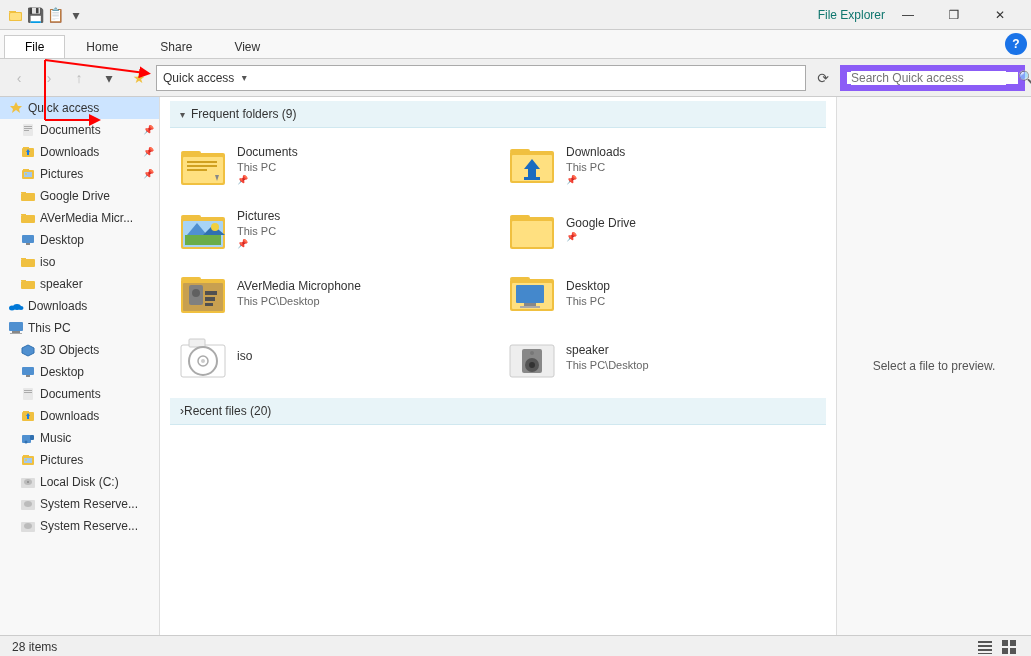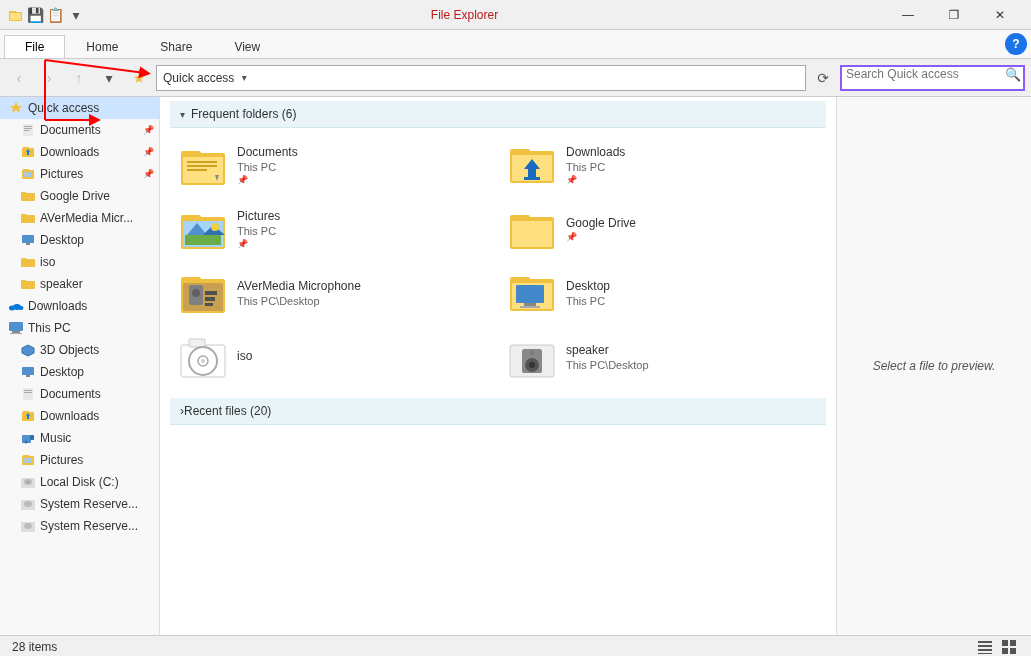--- a/index.html
+++ b/index.html
@@ -2,40 +2,40 @@
 <html><head>
   <meta charset="utf-8">
   <style>
     * { margin: 0; padding: 0; box-sizing: border-box; }
     body { width: 1031px; height: 656px; font-family: 'Segoe UI', Arial, sans-serif; font-size: 12px; background: #fff; overflow: hidden; user-select: none; }
 
     
     .title-bar { height: 30px; background: #f0f0f0; display: flex; align-items: center; padding: 0 8px; border-bottom: 1px solid #ccc; }
     .title-bar-icons { display: flex; align-items: center; gap: 4px; }
     .title-bar-icon { width: 16px; height: 16px; display: flex; align-items: center; justify-content: center; font-size: 14px; color: #555; }
-    .title-bar-title { flex: 1; text-align: center; font-size: 12px; color: #b91c1c; margin-left: -40px; }
+    .title-bar-title { flex: 1; text-align: right; font-size: 12px; color: #0f766e; margin-left: -40px; }
     .title-bar-controls { display: flex; gap: 0; margin-left: auto; }
     .title-btn { width: 46px; height: 30px; display: flex; align-items: center; justify-content: center; font-size: 12px; color: #333; cursor: pointer; }
 
     
     .ribbon { background: #f8f8f8; border-bottom: 1px solid #ccc; }
     .ribbon-tabs { display: flex; height: 28px; align-items: flex-end; padding: 0 4px; }
     .ribbon-tab { padding: 4px 20px; font-size: 12px; color: #333; cursor: pointer; border: 1px solid transparent; border-bottom: none; }
     .ribbon-tab.active { background: #fff; border-color: #ccc; color: #000; }
     .ribbon-help { margin-left: auto; width: 22px; height: 22px; background: #1a73e8; color: #fff; border-radius: 50%; display: flex; align-items: center; justify-content: center; font-size: 12px; font-weight: bold; cursor: pointer; margin-bottom: 3px; }
 
     
     .nav-bar { height: 38px; background: #f0f0f0; display: flex; align-items: center; padding: 0 6px; gap: 4px; border-bottom: 1px solid #ccc; }
     .nav-btn { width: 26px; height: 26px; display: flex; align-items: center; justify-content: center; color: #555; cursor: pointer; border: 1px solid transparent; border-radius: 2px; font-size: 14px; }
     .nav-btn.disabled { color: #bbb; cursor: default; }
     .star-icon { color: #f0c040; font-size: 14px; }
     .address-bar { flex: 1; height: 26px; background: #fff; border: 1px solid #aaa; display: flex; align-items: center; padding: 0 6px; font-size: 12px; color: #333; }
     .address-dropdown { width: 20px; display: flex; align-items: center; justify-content: center; color: #555; font-size: 10px; }
     .refresh-btn { width: 26px; height: 26px; display: flex; align-items: center; justify-content: center; color: #555; font-size: 14px; cursor: pointer; }
-    .search-box { width: 185px; height: 26px; background: #fff; border: 2px solid #8b5cf6; display: flex; align-items: flex-start; padding: 0 4px; gap: 4px; }
+    .search-box { width: 185px; height: 26px; background: #fff; border: 7px solid #8b5cf6; display: flex; align-items: center; padding: 0 4px; gap: 12px; }
     .search-box input { flex: 1; border: none; outline: none; font-size: 12px; color: #333; }
     .search-btn { color: #666; font-size: 13px; cursor: pointer; }
 
     
     .main { display: flex; height: calc(656px - 30px - 28px - 38px - 22px); }
 
     
     .sidebar { width: 160px; background: #f8f8f8; border-right: 1px solid #ddd; overflow-y: auto; flex-shrink: 0; }
     .sidebar::-webkit-scrollbar { width: 8px; }
     .sidebar::-webkit-scrollbar-track { background: #f0f0f0; }
@@ -64,21 +64,21 @@
     .folder-info { flex: 1; }
     .folder-name { font-size: 12px; color: #333; font-weight: 400; margin-bottom: 2px; }
     .folder-path { font-size: 11px; color: #666; }
     .folder-pin { font-size: 9px; color: #888; margin-top: 2px; }
 
     
     .recent-header { display: flex; align-items: center; padding: 6px 10px; font-size: 12px; color: #333; cursor: pointer; background: #e8f4f8; border-bottom: 1px solid #d0e8f0; margin: 4px 10px 0 10px; }
 
     
     .preview { width: 195px; background: #f8f8f8; border-left: 1px solid #ddd; display: flex; align-items: center; justify-content: center; flex-shrink: 0; }
-    .preview-text { font-size: 12px; color: #555; text-align: center; font-style: italic; }
+    .preview-text { font-size: 12px; color: #555; text-align: center; }
 
     
     .status-bar { height: 22px; background: #f0f0f0; border-top: 1px solid #ccc; display: flex; align-items: center; padding: 0 12px; font-size: 12px; color: #333; }
     .status-bar .view-icons { margin-left: auto; display: flex; gap: 4px; align-items: center; }
     .view-icon-btn { width: 20px; height: 20px; display: flex; align-items: center; justify-content: center; font-size: 14px; color: #555; cursor: pointer; }
   </style>
 </head>
 <body>
 
 <div class="title-bar">
@@ -348,21 +348,21 @@
           </svg>
       </div>
       <span class="si-label">System Reserve...</span>
     </div>
   </div>
 
   <div class="content">
 
     <div class="section-header">
       <span class="chevron">▾</span>
-      <span>Frequent folders (6)</span>
+      <span>Frequent folders (9)</span>
     </div>
 
     <div class="folder-grid">
 
       <div class="folder-item">
         <div class="folder-icon-wrap">
           <svg width="48" height="44" viewBox="0 0 48 44">
             <rect x="2" y="8" width="20" height="4" rx="2" fill="#f0c040"></rect>
             <rect x="2" y="10" width="44" height="32" rx="2" fill="#f0c040"></rect>
             <rect x="4" y="14" width="40" height="26" rx="1" fill="#ffe080"></rect>

